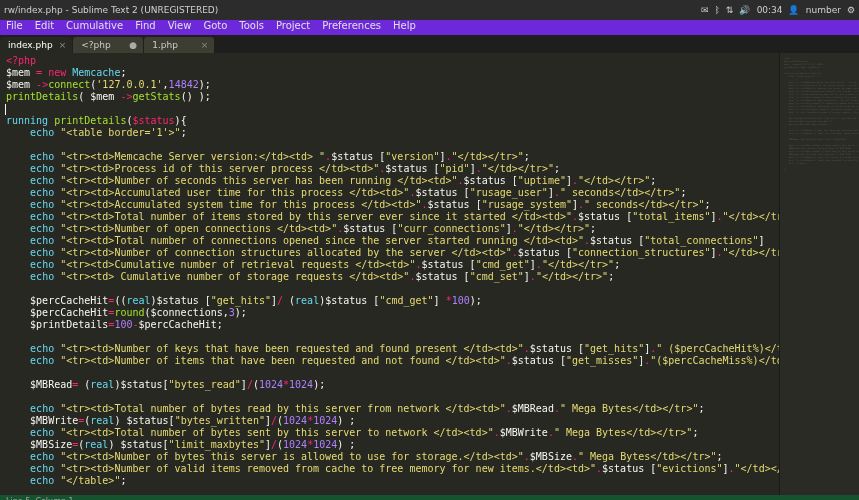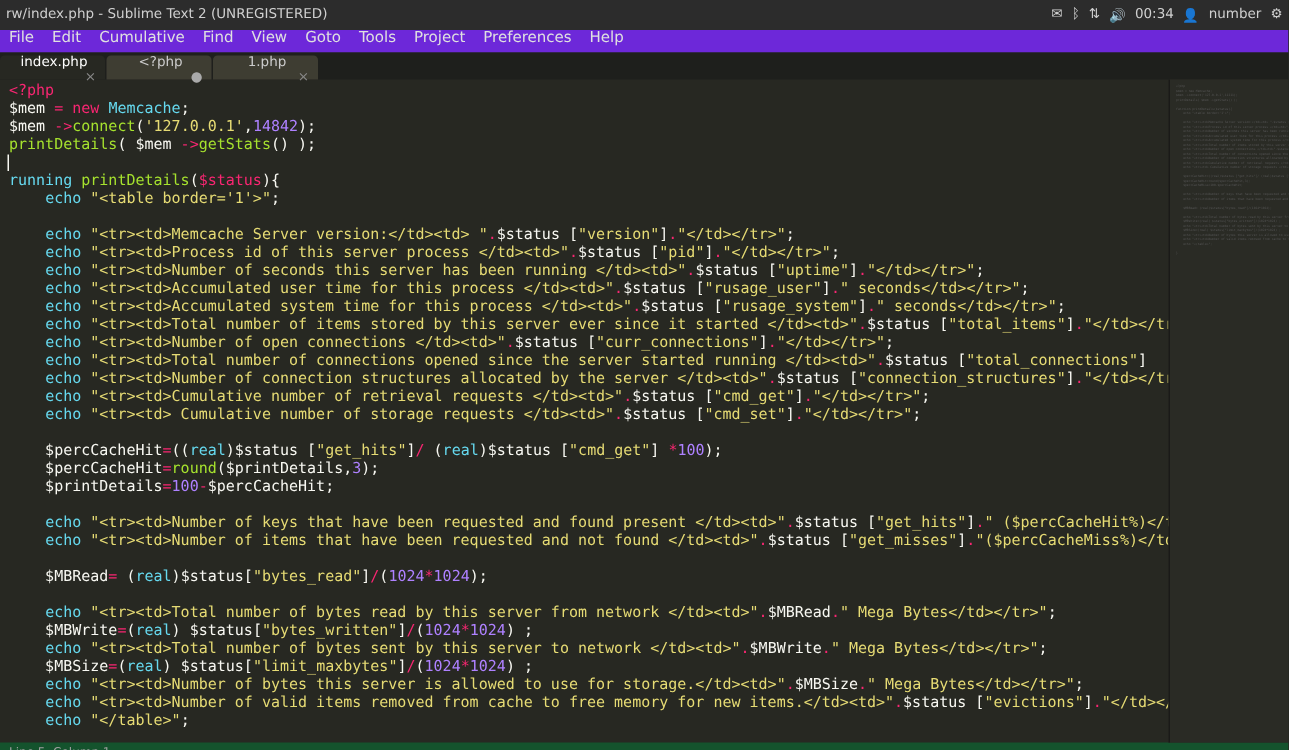--- a/index.html
+++ b/index.html
@@ -3,21 +3,21 @@
 <meta charset="utf-8">
 <style>
 * { margin:0; padding:0; box-sizing:border-box; }
 html, body { width:859px; height:500px; overflow:hidden; font-family:"DejaVu Sans Mono","Consolas",monospace; font-size:10px; background:#272822; color:#f8f8f2; }
 .topbar { height:20px; background:#2c2c2c; color:#d0d0d0; display:flex; align-items:center; padding:0 4px; font-family:"DejaVu Sans",sans-serif; font-size:9px; }
 .topbar .title { flex:1; }
 .topbar .tray { display:flex; gap:6px; align-items:center; }
 .menubar { height:15px; background:#6d28d9; display:flex; gap:12px; padding:0 6px; align-items:flex-start; font-family:"DejaVu Sans",sans-serif; font-size:10px; color:#e0e0e0; }
 .menubar span { cursor:pointer; }
 .tabbar { height:18px; background:#1e1f1c; display:flex; align-items:flex-end; }
-.tab { height:16px; background:#3e3d32; display:flex; align-items:center; padding:0 6px 0 8px; margin-right:1px; font-family:"DejaVu Sans",sans-serif; font-size:9px; color:#ccc; border-radius:3px 3px 0 0; min-width:70px; position:relative;flex-direction:column; }
+.tab { height:16px; background:#3e3d32; display:flex; align-items:center; padding:0 6px 0 8px; margin-right:1px; font-family:"DejaVu Sans",sans-serif; font-size:9px; color:#ccc; border-radius:3px 3px 0 0; min-width:70px; position:relative; }
 .tab.active { background:#272822; color:#fff; }
 .tab .close { margin-left:auto; padding-left:6px; color:#888; }
 .tab .dot { margin-left:auto; padding-left:6px; color:#aaa; }
 .editor { display:flex; height:442px; }
 .gutter { background:#272822; color:#6d6d5c; text-align:right; padding:2px 6px 0 4px; line-height:12px; user-select:none; width:20px; }
 .code { flex:1; padding:2px 4px 0 6px; line-height:12px; white-space:pre; color:#f8f8f2; position:relative; overflow:hidden; }
 .minimap { width:80px; background:#2a2b25; border-left:1px solid #1a1a18; position:relative; }
 .minimap .mm { position:absolute; top:4px; left:4px; right:4px; color:#555; font-size:2px; line-height:3px; white-space:pre; }
 .status { height:12px; background:#14532d; color:#a0a0a0; display:flex; align-items:center; font-family:"DejaVu Sans",sans-serif; font-size:8px; padding:0 6px; }
 .status .left { flex:1; }
@@ -91,21 +91,21 @@
 <span class="vr">    </span><span class="kw">echo </span><span class="st">"&lt;tr&gt;&lt;td&gt;Accumulated user time for this process &lt;/td&gt;&lt;td&gt;"</span><span class="op">.</span><span class="vr">$status [</span><span class="st">"rusage_user"</span><span class="vr">]</span><span class="op">.</span><span class="st">" seconds&lt;/td&gt;&lt;/tr&gt;"</span><span class="vr">;</span>
 <span class="vr">    </span><span class="kw">echo </span><span class="st">"&lt;tr&gt;&lt;td&gt;Accumulated system time for this process &lt;/td&gt;&lt;td&gt;"</span><span class="op">.</span><span class="vr">$status [</span><span class="st">"rusage_system"</span><span class="vr">]</span><span class="op">.</span><span class="st">" seconds&lt;/td&gt;&lt;/tr&gt;"</span><span class="vr">;</span>
 <span class="vr">    </span><span class="kw">echo </span><span class="st">"&lt;tr&gt;&lt;td&gt;Total number of items stored by this server ever since it started &lt;/td&gt;&lt;td&gt;"</span><span class="op">.</span><span class="vr">$status [</span><span class="st">"total_items"</span><span class="vr">]</span><span class="op">.</span><span class="st">"&lt;/td&gt;&lt;/tr&gt;"</span>
 <span class="vr">    </span><span class="kw">echo </span><span class="st">"&lt;tr&gt;&lt;td&gt;Number of open connections &lt;/td&gt;&lt;td&gt;"</span><span class="op">.</span><span class="vr">$status [</span><span class="st">"curr_connections"</span><span class="vr">]</span><span class="op">.</span><span class="st">"&lt;/td&gt;&lt;/tr&gt;"</span><span class="vr">;</span>
 <span class="vr">    </span><span class="kw">echo </span><span class="st">"&lt;tr&gt;&lt;td&gt;Total number of connections opened since the server started running &lt;/td&gt;&lt;td&gt;"</span><span class="op">.</span><span class="vr">$status [</span><span class="st">"total_connections"</span><span class="vr">]</span>
 <span class="vr">    </span><span class="kw">echo </span><span class="st">"&lt;tr&gt;&lt;td&gt;Number of connection structures allocated by the server &lt;/td&gt;&lt;td&gt;"</span><span class="op">.</span><span class="vr">$status [</span><span class="st">"connection_structures"</span><span class="vr">]</span><span class="op">.</span><span class="st">"&lt;/td&gt;&lt;/tr&gt;"</span>
 <span class="vr">    </span><span class="kw">echo </span><span class="st">"&lt;tr&gt;&lt;td&gt;Cumulative number of retrieval requests &lt;/td&gt;&lt;td&gt;"</span><span class="op">.</span><span class="vr">$status [</span><span class="st">"cmd_get"</span><span class="vr">]</span><span class="op">.</span><span class="st">"&lt;/td&gt;&lt;/tr&gt;"</span><span class="vr">;</span>
 <span class="vr">    </span><span class="kw">echo </span><span class="st">"&lt;tr&gt;&lt;td&gt; Cumulative number of storage requests &lt;/td&gt;&lt;td&gt;"</span><span class="op">.</span><span class="vr">$status [</span><span class="st">"cmd_set"</span><span class="vr">]</span><span class="op">.</span><span class="st">"&lt;/td&gt;&lt;/tr&gt;"</span><span class="vr">;</span>
 <span class="vr"></span>
 <span class="vr">    $percCacheHit</span><span class="op">=</span><span class="vr">((</span><span class="kw">real</span><span class="vr">)$status [</span><span class="st">"get_hits"</span><span class="vr">]</span><span class="op">/ </span><span class="vr">(</span><span class="kw">real</span><span class="vr">)$status [</span><span class="st">"cmd_get"</span><span class="vr">] </span><span class="op">*</span><span class="nm">100</span><span class="vr">);</span>
-<span class="vr">    $percCacheHit</span><span class="op">=</span><span class="fn">round</span><span class="vr">($printDetails,</span><span class="nm">3</span><span class="vr">);</span>
+<span class="vr">    $percCacheHit</span><span class="op">=</span><span class="fn">round</span><span class="vr">($connections,</span><span class="nm">3</span><span class="vr">);</span>
 <span class="vr">    $printDetails</span><span class="op">=</span><span class="nm">100</span><span class="op">-</span><span class="vr">$percCacheHit;</span>
 <span class="vr"></span>
 <span class="vr">    </span><span class="kw">echo </span><span class="st">"&lt;tr&gt;&lt;td&gt;Number of keys that have been requested and found present &lt;/td&gt;&lt;td&gt;"</span><span class="op">.</span><span class="vr">$status [</span><span class="st">"get_hits"</span><span class="vr">]</span><span class="op">.</span><span class="st">" ($percCacheHit%)&lt;/td&gt;&lt;/tr&gt;"</span>
 <span class="vr">    </span><span class="kw">echo </span><span class="st">"&lt;tr&gt;&lt;td&gt;Number of items that have been requested and not found &lt;/td&gt;&lt;td&gt;"</span><span class="op">.</span><span class="vr">$status [</span><span class="st">"get_misses"</span><span class="vr">]</span><span class="op">.</span><span class="st">"($percCacheMiss%)&lt;/td&gt;&lt;/tr&gt;"</span>
 <span class="vr"></span>
 <span class="vr">    $MBRead</span><span class="op">= </span><span class="vr">(</span><span class="kw">real</span><span class="vr">)$status[</span><span class="st">"bytes_read"</span><span class="vr">]</span><span class="op">/</span><span class="vr">(</span><span class="nm">1024</span><span class="op">*</span><span class="nm">1024</span><span class="vr">);</span>
 <span class="vr"></span>
 <span class="vr">    </span><span class="kw">echo </span><span class="st">"&lt;tr&gt;&lt;td&gt;Total number of bytes read by this server from network &lt;/td&gt;&lt;td&gt;"</span><span class="op">.</span><span class="vr">$MBRead</span><span class="op">.</span><span class="st">" Mega Bytes&lt;/td&gt;&lt;/tr&gt;"</span><span class="vr">;</span>
 <span class="vr">    $MBWrite</span><span class="op">=</span><span class="vr">(</span><span class="kw">real</span><span class="vr">) $status[</span><span class="st">"bytes_written"</span><span class="vr">]</span><span class="op">/</span><span class="vr">(</span><span class="nm">1024</span><span class="op">*</span><span class="nm">1024</span><span class="vr">) ;</span>
 <span class="vr">    </span><span class="kw">echo </span><span class="st">"&lt;tr&gt;&lt;td&gt;Total number of bytes sent by this server to network &lt;/td&gt;&lt;td&gt;"</span><span class="op">.</span><span class="vr">$MBWrite</span><span class="op">.</span><span class="st">" Mega Bytes&lt;/td&gt;&lt;/tr&gt;"</span><span class="vr">;</span>

